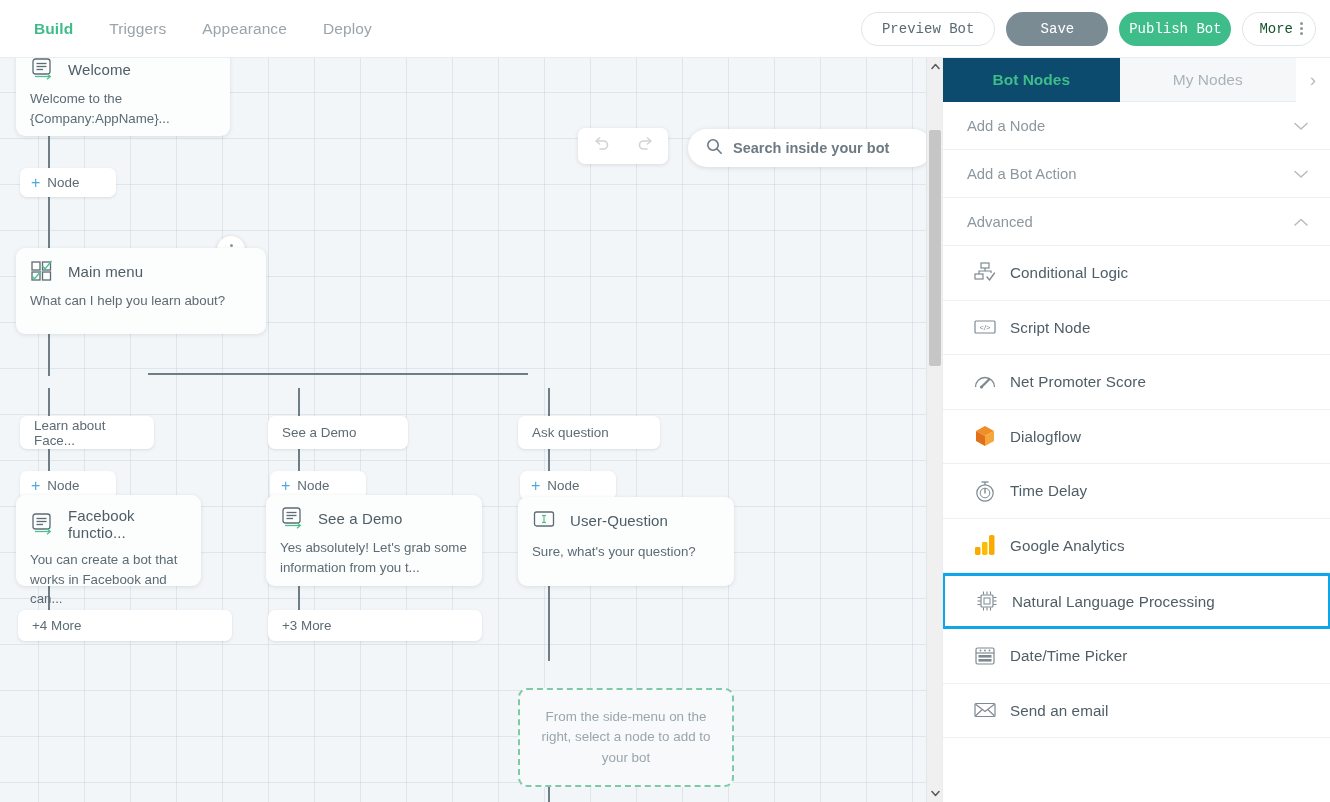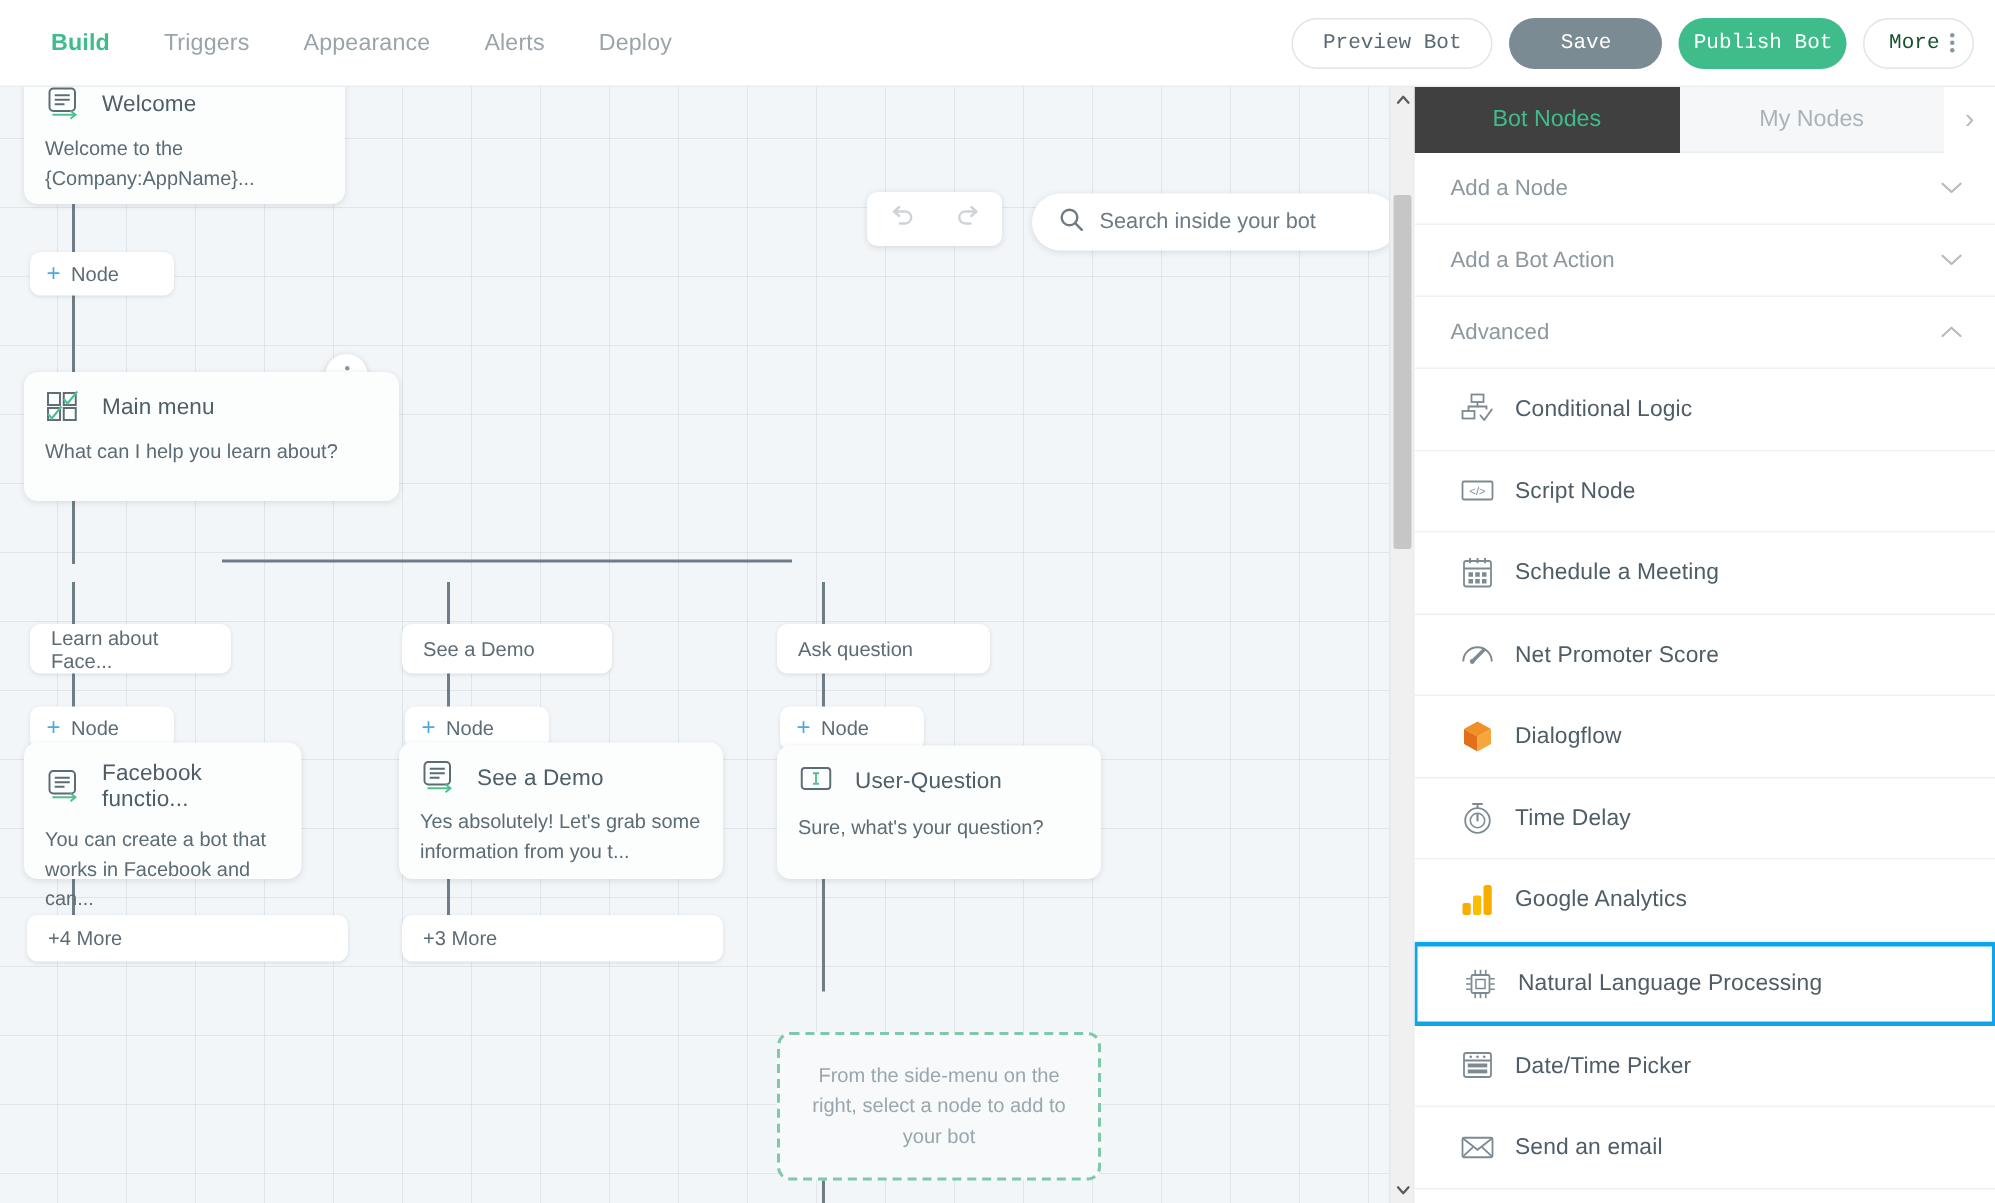--- a/index.html
+++ b/index.html
@@ -97,21 +97,21 @@
   
   .hist-box {
     position: absolute; left: 578px; top: 70px; width: 90px; height: 36px;
     background: #fff; border-radius: 7px; box-shadow: 0 1px 4px rgba(40,60,80,.14);
     display: flex; align-items: center; justify-content: space-around;
   }
   .hist-box svg { opacity: .32; }
   .searchbar {
     position: absolute; left: 688px; top: 71px; width: 244px; height: 38px;
     background: #fff; border-radius: 19px; box-shadow: 0 1px 5px rgba(40,60,80,.15);
-    display: flex; align-items: center; gap: 10px; padding: 0 18px;
+    display: flex; align-items: center; gap: 10px; padding: 0 18px; font-weight: bold;
   }
   .searchbar span { font-size: 14.5px; color: #6d7a83; }
 
   
   .sb-track {
     position: absolute; right: 0; top: 58px; width: 16px; height: 744px;
     background: #f0f0f0; border-left: 1px solid #e3e6e8;
   }
   .sb-arrow {
     position: absolute; left: 0; width: 16px; height: 17px;
@@ -126,21 +126,21 @@
   
   .panel {
     position: absolute; right: 0; top: 58px; width: 388px; height: 744px;
     background: #fff; border-left: 1px solid #e9edf0; overflow: hidden;
   }
   .panel-tabs { display: flex; height: 44px; position: relative; }
   .ptab {
     flex: 1; display: flex; align-items: center; justify-content: center;
     font-size: 15.5px; cursor: pointer;
   }
-  .ptab.active { color: #3ebd8a; background: #404040; font-weight: 400; }
+  .ptab.active { color: #3ebd8a; background: #0c4a6e; font-weight: 700; }
   .ptab.inactive { color: #aab3b9; background: #f5f7f8; border-bottom: 1px solid #e9edf0; }
   .ptab-arrow {
     width: 34px; display: flex; align-items: center; justify-content: center;
     color: #b4bcc2; font-size: 19px; background: #fff; cursor: pointer;
   }
 
   .accordion {
     display: flex; align-items: center; height: 48px;
     padding: 0 22px 0 24px; border-bottom: 1px solid #eef1f3;
     font-size: 14.8px; color: #8c979e; cursor: pointer;
@@ -165,21 +165,20 @@
 </head>
 <body>
 
 <div id="app">
 
   <div class="topbar">
     <div class="nav-tabs">
       <div class="nav-tab active">Build</div>
       <div class="nav-tab">Triggers</div>
       <div class="nav-tab">Appearance</div>
-      <div class="nav-tab">Alerts</div>
       <div class="nav-tab">Deploy</div>
     </div>
     <div class="topbar-right">
       <div class="btn btn-outline">Preview Bot</div>
       <div class="btn btn-grey">Save</div>
       <div class="btn btn-green">Publish Bot</div>
       <div class="btn btn-more">
         <span>More</span>
         <span class="kebab-v">
             <i></i>
@@ -428,38 +427,20 @@
       <div class="nrow">
         <span class="nrow-ico">
           <svg width="24" height="24" viewBox="0 0 24 24">
             <rect x="2" y="6" width="20" height="12" rx="1" fill="none" stroke="#7d8a92" stroke-width="1.2"></rect>
             <text x="12" y="15" font-size="7.5" fill="#7d8a92" text-anchor="middle" font-family="Liberation Sans, sans-serif">&lt;/&gt;</text>
           </svg>
         </span>
         <span class="nrow-label">Script Node</span>
       </div>
 
-      <div class="nrow">
-        <span class="nrow-ico">
-          <svg width="24" height="24" viewBox="0 0 24 24">
-            <rect x="3" y="4" width="18" height="17" rx="1.5" fill="none" stroke="#7d8a92" stroke-width="1.2"></rect>
-            <line x1="3" y1="9" x2="21" y2="9" stroke="#7d8a92" stroke-width="1.2"></line>
-            <line x1="7" y1="2" x2="7" y2="5.5" stroke="#7d8a92" stroke-width="1.3"></line>
-            <line x1="12" y1="2" x2="12" y2="5.5" stroke="#7d8a92" stroke-width="1.3"></line>
-            <line x1="17" y1="2" x2="17" y2="5.5" stroke="#7d8a92" stroke-width="1.3"></line>
-            <rect x="6" y="11.5" width="3" height="3" fill="#7d8a92"></rect>
-            <rect x="10.5" y="11.5" width="3" height="3" fill="#7d8a92"></rect>
-            <rect x="15" y="11.5" width="3" height="3" fill="#7d8a92"></rect>
-            <rect x="6" y="16" width="3" height="3" fill="#7d8a92"></rect>
-            <rect x="10.5" y="16" width="3" height="3" fill="#7d8a92"></rect>
-            <rect x="15" y="16" width="3" height="3" fill="#7d8a92"></rect>
-          </svg>
-        </span>
-        <span class="nrow-label">Schedule a Meeting</span>
-      </div>
 
       <div class="nrow">
         <span class="nrow-ico">
           <svg width="24" height="24" viewBox="0 0 24 24">
             <path d="M2.5 17 A9.5 9.5 0 0 1 21.5 17" fill="none" stroke="#7d8a92" stroke-width="1.3"></path>
             <path d="M8.5 17 L16 9.5" stroke="#7d8a92" stroke-width="2.3" stroke-linecap="round"></path>
             <circle cx="8.5" cy="17" r="1.6" fill="#7d8a92"></circle>
           </svg>
         </span>
         <span class="nrow-label">Net Promoter Score</span>

